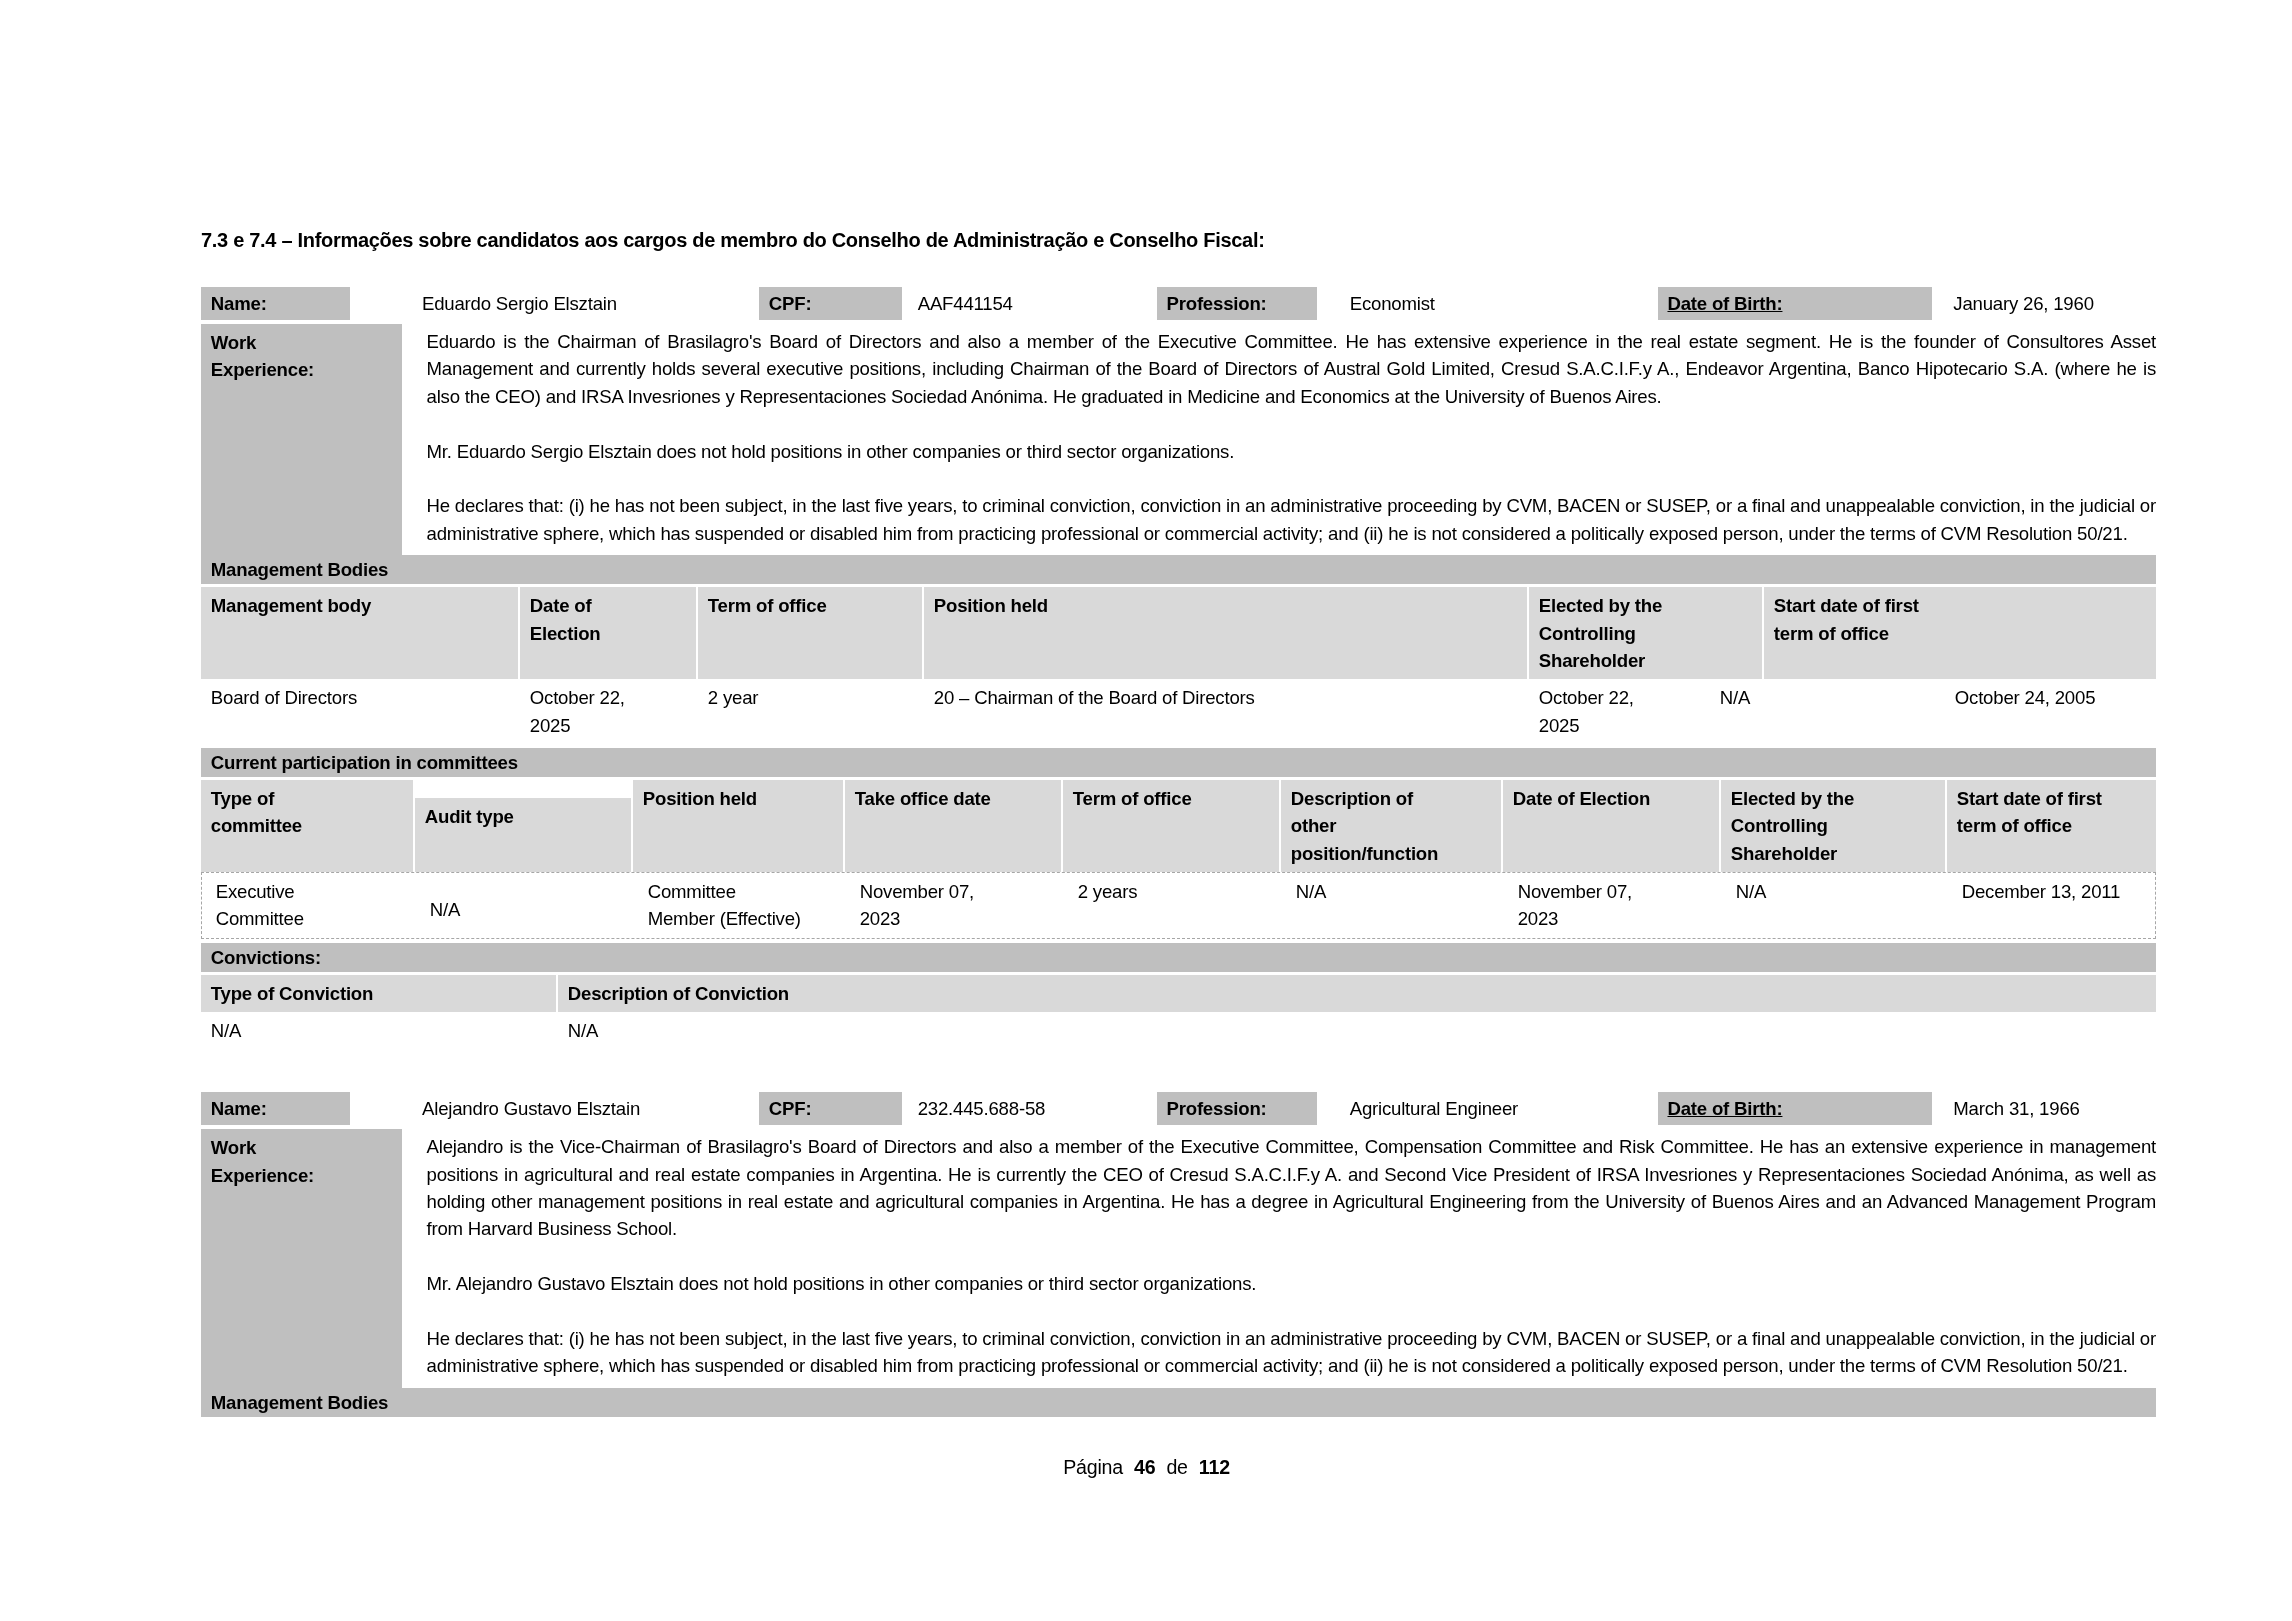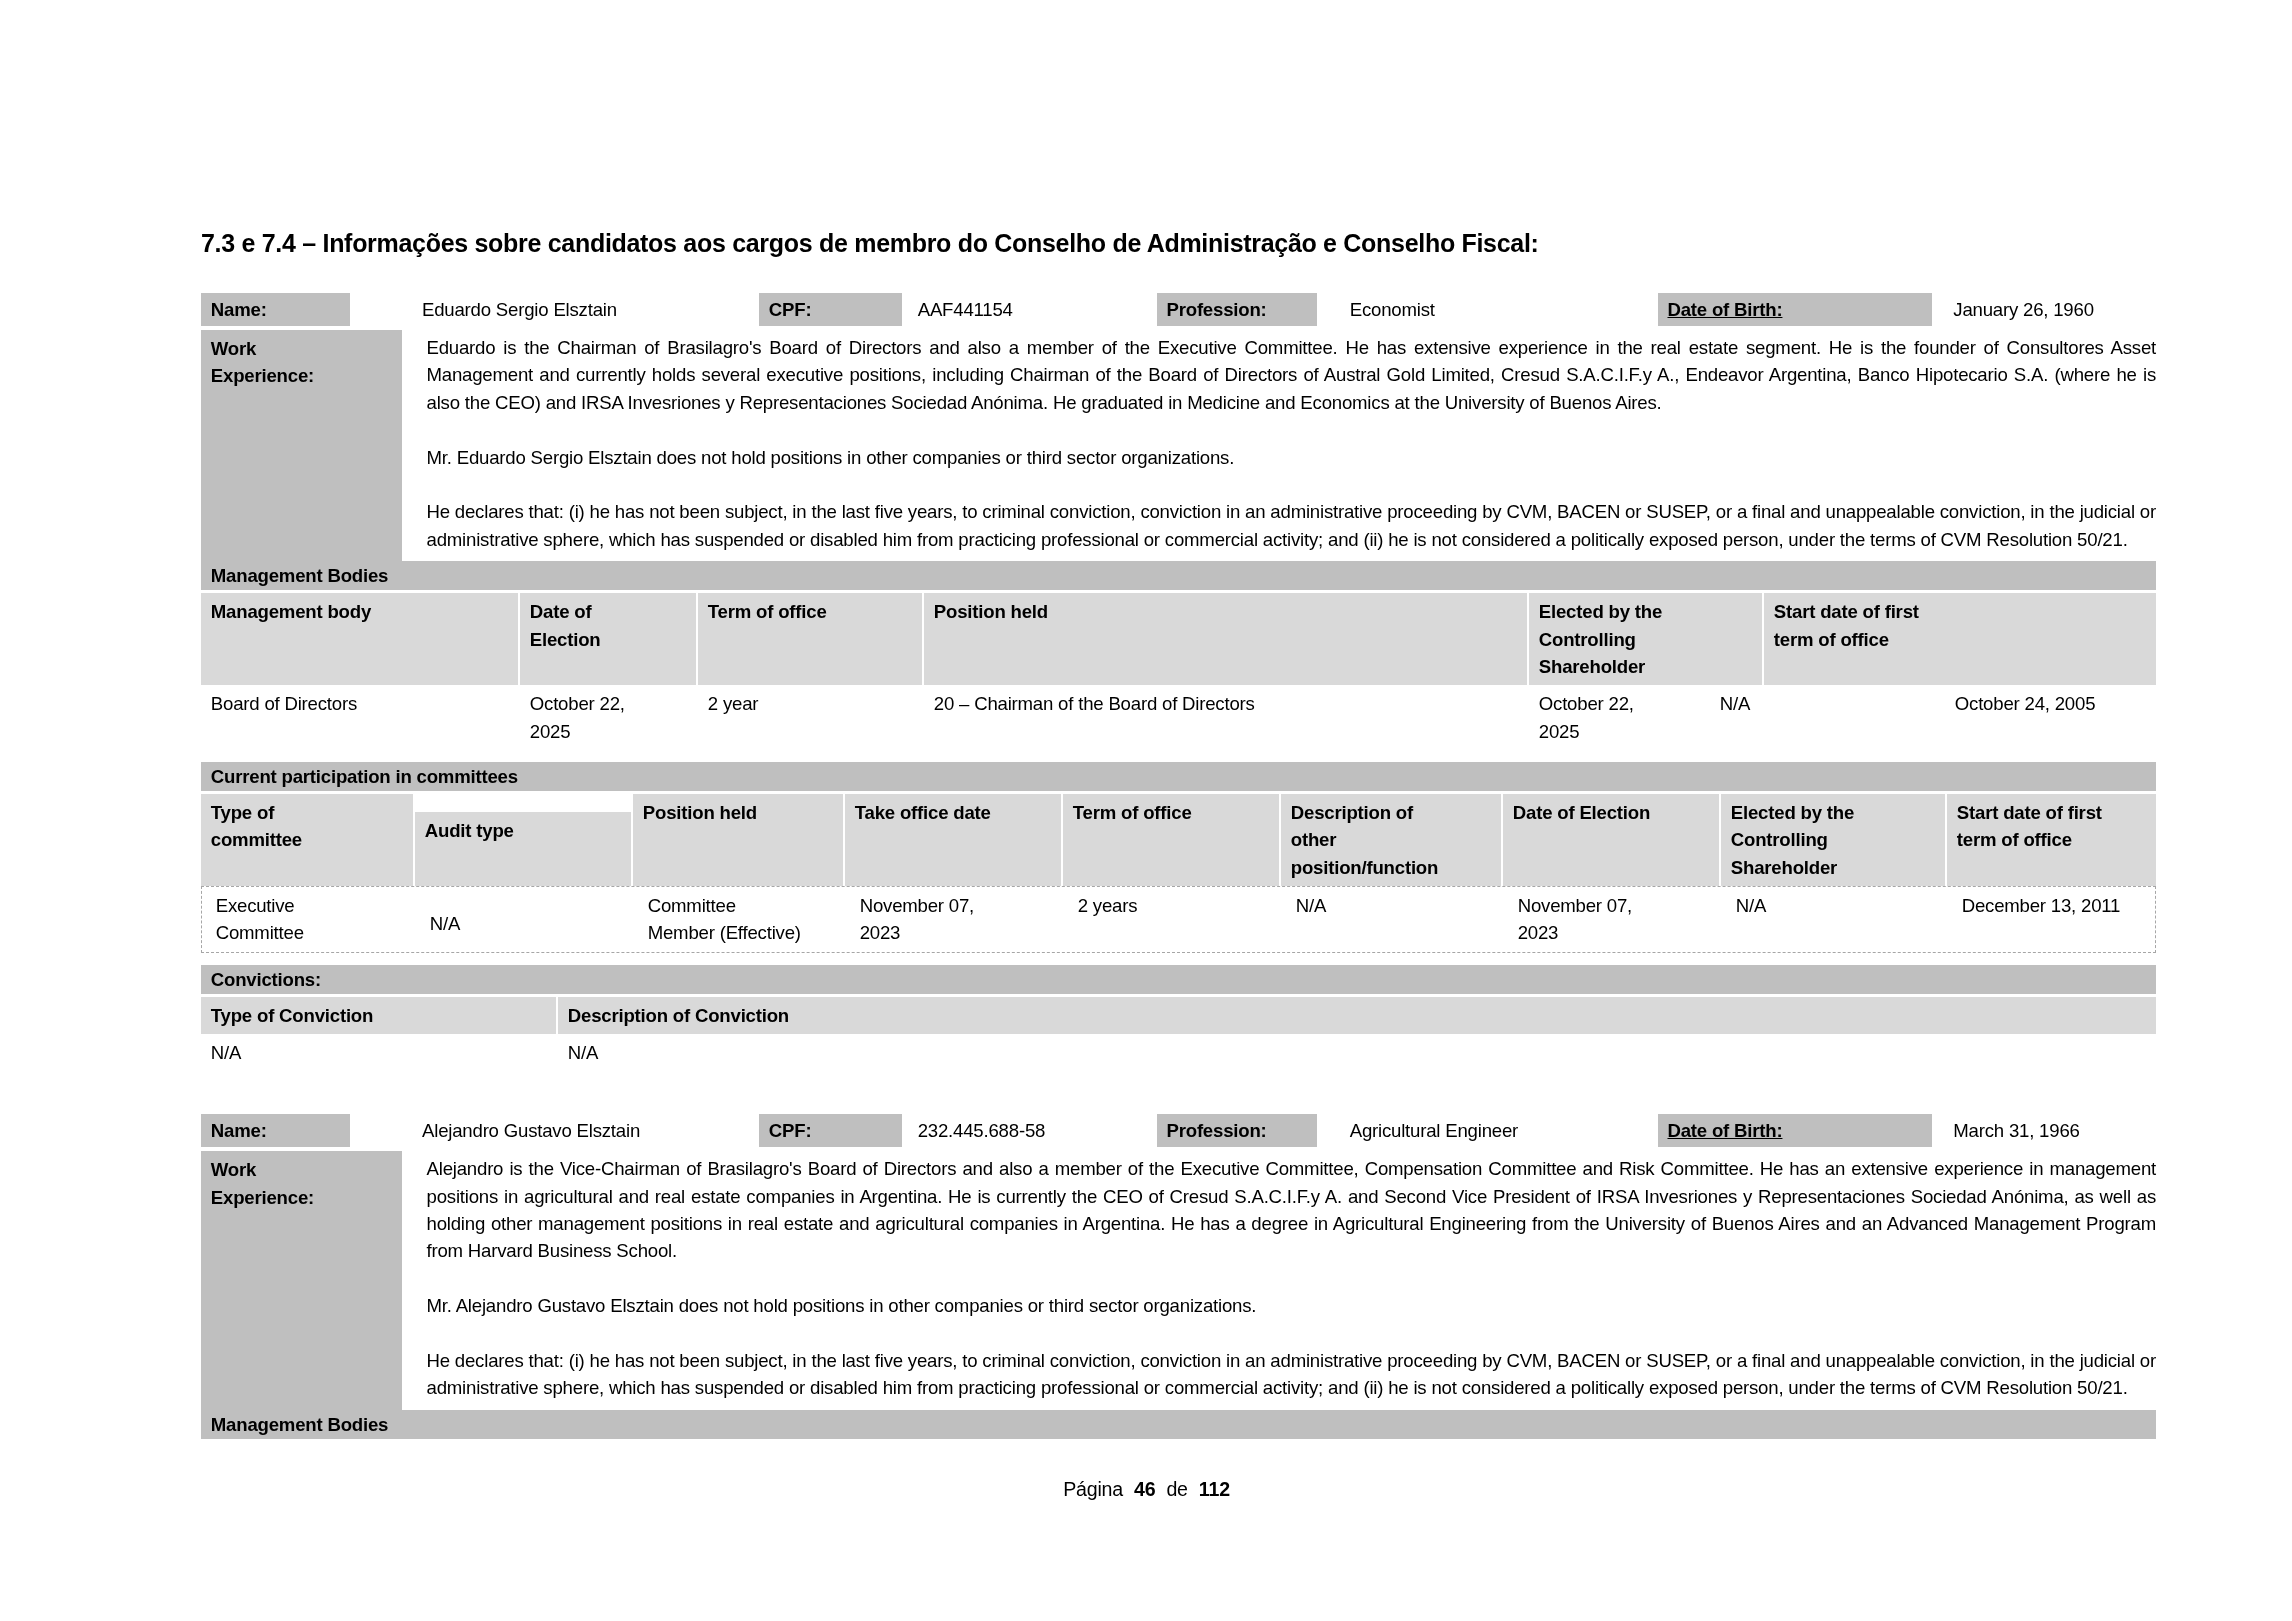--- a/index.html
+++ b/index.html
@@ -2,21 +2,21 @@
 <html><head>
 <meta charset="utf-8">
 <style>
   html,body{margin:0;padding:0;}
   body{
     width:2293px;height:1621px;overflow:hidden;background:#ffffff;
     font-family:"Liberation Sans","DejaVu Sans",sans-serif;
     font-size:18.6px;color:#000;letter-spacing:-0.2px;
   }
   .doc{padding:229px 136px 0 201px;width:1955px;box-sizing:content-box;}
-  .title{font-size:25px;font-weight:bold;margin:0 0 35px 0;letter-spacing:-0.3px;}
+  .title{font-size:20px;font-weight:bold;margin:0 0 35px 0;letter-spacing:-0.3px;}
 
   
   .name-row{display:flex;align-items:stretch;margin-bottom:3.9px;line-height:23.5px;}
   .lblbox{background:#bfbfbf;font-weight:bold;padding:4.9px 9.8px;box-sizing:border-box;}
   .val{padding:4.9px 0;white-space:nowrap;}
   .w-name{width:149px;margin-right:72px;}
   .v-name{width:337px;}
   .w-cpf{width:143px;margin-right:15.7px;}
   .v-cpf{width:239px;}
   .w-prof{width:160px;margin-right:33px;}
@@ -28,21 +28,21 @@
   .work-row{display:flex;}
   .work-lbl{width:201px;padding:4.9px 76px 4.9px 9.8px;background:#bfbfbf;font-weight:bold;
             box-sizing:border-box;line-height:27.4px;}
   .work-text{flex:1;padding:3.9px 0 0 24.5px;text-align:justify;line-height:27.4px;}
   .work-text p{margin:0 0 27.4px 0;}
   .work-text p:last-child{margin:0 0 7.8px 0;}
 
   
   .section-bar{background:#bfbfbf;font-weight:bold;padding:2.9px 9.8px;margin-bottom:2.9px;
                box-sizing:border-box;line-height:23.5px;}
-  .section-bar.tight{margin-top:12px;}
+  .section-bar.tight{margin-top:4px;}
 
   
   .trow{display:flex;align-items:stretch;}
   .cell{box-sizing:border-box;padding:4.9px 13.7px 4.9px 9.8px;line-height:27.4px;white-space:pre-line;}
   .hcell{background:#d9d9d9;font-weight:bold;border-right:2.9px solid #fff;}
   .hcell.last{border-right:none;}
   .dashedrow{border:1px dashed #a6a6a6;}
   .dashedrow .cell{padding-left:13.7px;}
 
   

